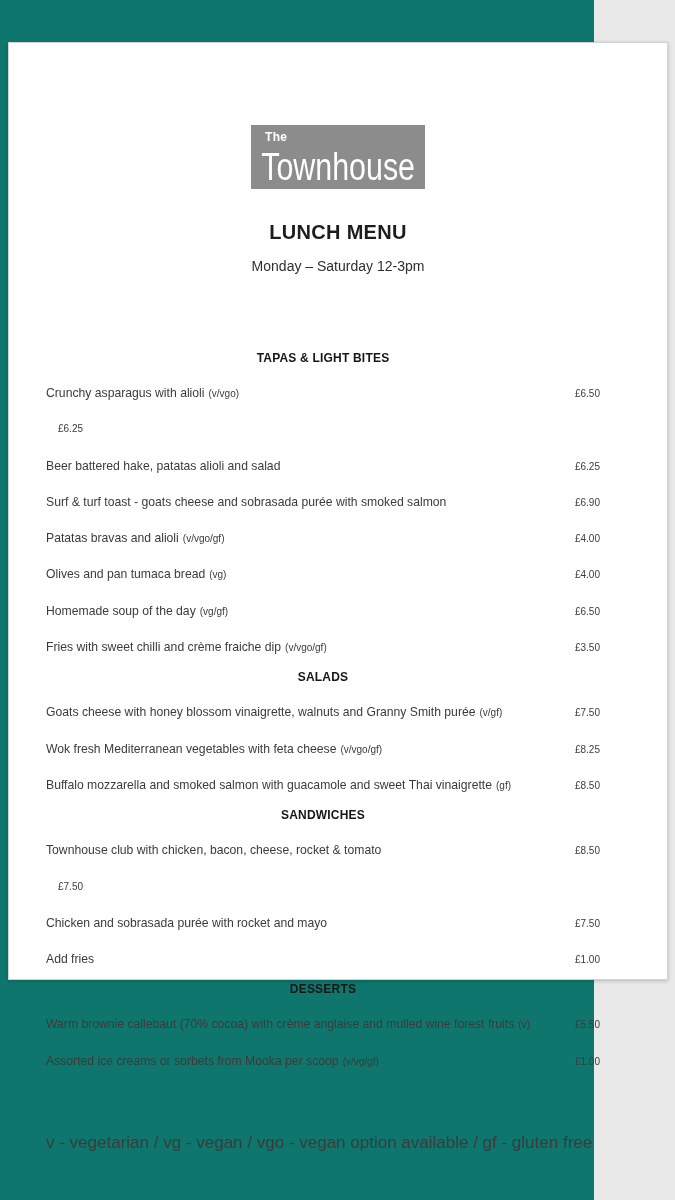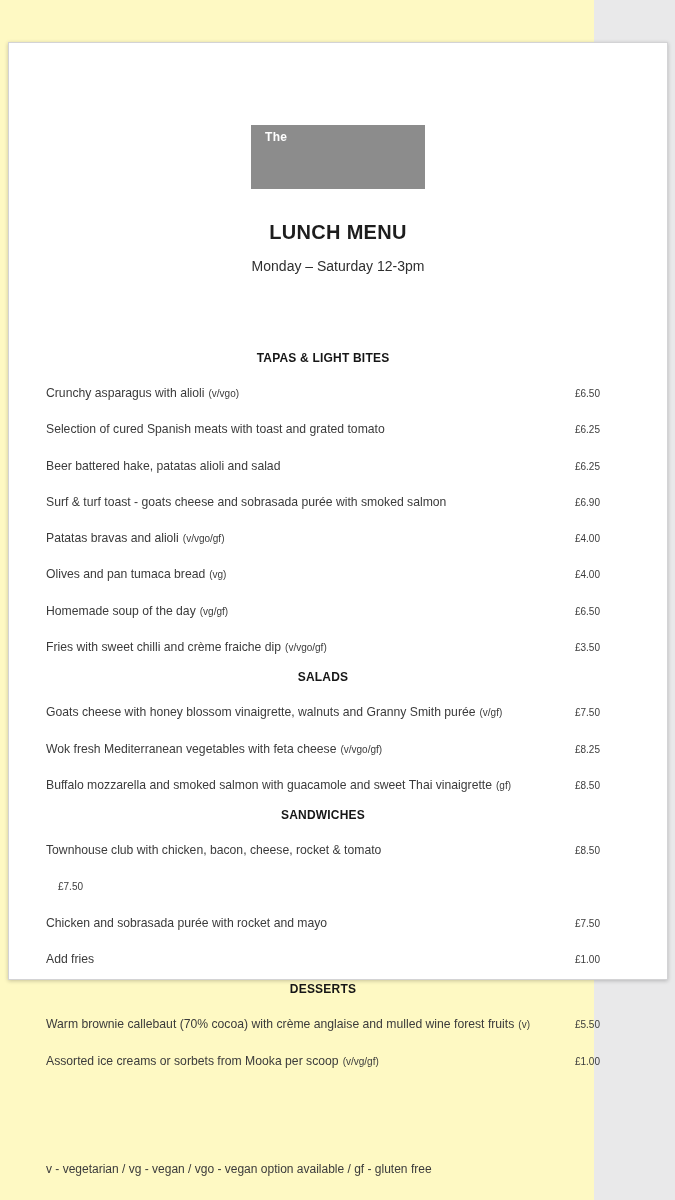--- a/index.html
+++ b/index.html
@@ -8,21 +8,21 @@
     width: 675px;
     height: 1200px;
     background: #e9e9ea;
     font-family: "Liberation Sans", sans-serif;
     overflow: hidden;
   }
   .canvas {
     position: relative;
     width: 594px;
     height: 1200px;
-    background: #fef9c3;
+    background: #0f766e;
   }
   .page {
     position: absolute;
     left: 8px;
     top: 42px;
     width: 660px;
     height: 938px;
     background: #ffffff;
     border: 1px solid #d3d3d5;
     box-sizing: border-box;
@@ -109,50 +109,52 @@
     margin-left: 4px;
   }
   .tag:empty { margin-left: 0; }
   .price {
     font-size: 10px;
     color: #3b3b3b;
     flex: 0 0 auto;
     margin-left: 12px;
   }
   .legend {
-    margin-top: 92px;
-    font-size: 12px;
+    margin-top: 66px;
+    font-size: 17px;
     line-height: 16px;
     color: #3b3b3b;
   }
 </style>
 </head>
 <body>
 
 <div class="canvas">
   <div class="page">
 
     <div class="doc-header">
       <div class="logo-box">
         <span class="logo-the">The</span>
+        <span class="logo-name-wrap">
+          <span class="logo-name">Townhouse</span>
+        </span>
       </div>
       <div class="menu-title">LUNCH MENU</div>
       <div class="menu-subtitle">Monday – Saturday 12-3pm</div>
     </div>
 
     <div class="menu">
 
       <div class="section">
         <div class="section-heading">TAPAS &amp; LIGHT BITES</div>
         <div class="row">
           <span class="iname"><span>Crunchy asparagus with alioli</span><span class="tag">(v/vgo)</span></span>
           <span class="price">£6.50</span>
         </div>
         <div class="row">
-          <span class="iname"><span>Selection of cured Spanish meats with toast and grated tomato</span><span class="tag"></span></span>
           <span class="price">£6.25</span>
         </div>
         <div class="row">
           <span class="iname"><span>Beer battered hake, patatas alioli and salad</span><span class="tag"></span></span>
           <span class="price">£6.25</span>
         </div>
         <div class="row">
           <span class="iname"><span>Surf &amp; turf toast - goats cheese and sobrasada purée with smoked salmon</span><span class="tag"></span></span>
           <span class="price">£6.90</span>
         </div>

